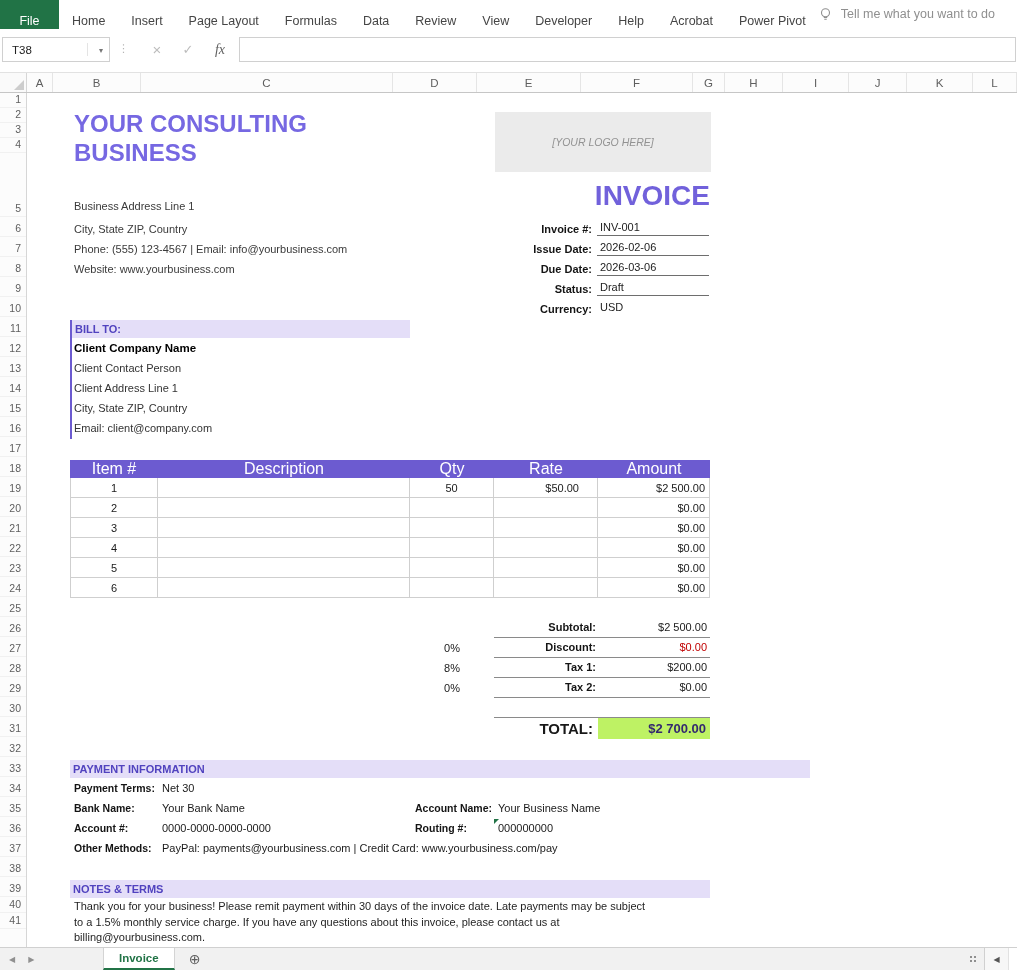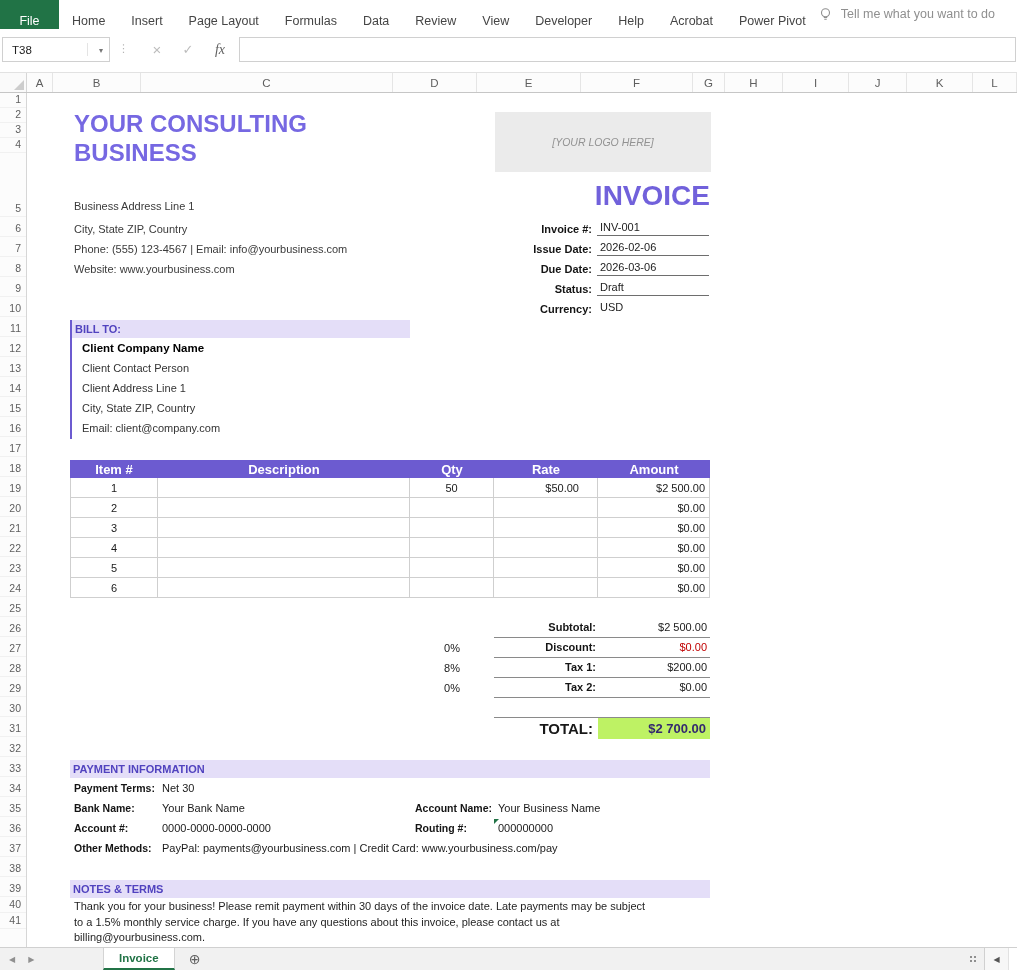--- a/index.html
+++ b/index.html
@@ -54,27 +54,27 @@
   .addr-line:nth-child(1){margin-bottom:3px}
 
   .meta-rows{position:absolute;left:398px;top:125px;width:280px}
   .meta-row{height:20px;display:flex;align-items:flex-end;padding-bottom:2px}
   .meta-label{width:150px;text-align:right;font-weight:700;font-size:11px;color:#141414;margin-right:5px;line-height:14px;white-space:nowrap}
   .meta-value{width:112px;font-size:11px;color:#222;padding-left:3px;line-height:14px;height:16px}
   .meta-row:nth-child(-n+4) .meta-value{border-bottom:1px solid #6e6e6e}
 
   .band{background:#E4DEF8;color:#5143BF;font-weight:700;font-size:11px;line-height:18px;height:18px;padding-left:3px}
   .billto{position:absolute;left:26px;top:227px;width:340px;height:119px;border-left:2px solid #6C5BD0}
-  .client-lines{padding-left:10px}
+  .client-lines{padding-left:2px}
   .client-line{height:20px;line-height:20px;font-size:11px;color:#333;white-space:nowrap}
   .client-line:nth-child(1){font-weight:700;font-size:11.5px;color:#000}
 
   .items-table{position:absolute;left:26px;top:367px;width:640px}
   .it-head{display:flex;height:18px;background:#6C5BD0}
-  .it-hcell{color:#fff;font-weight:700;font-size:13px;display:flex;align-items:center;justify-content:center}
+  .it-hcell{color:#fff;font-weight:400;font-size:16px;display:flex;align-items:center;justify-content:center}
   .it-hcell:nth-child(1){width:88px}.it-hcell:nth-child(2){width:252px}.it-hcell:nth-child(3){width:84px}
   .it-hcell:nth-child(4){width:104px}.it-hcell:nth-child(5){width:112px}
   .it-row{display:flex;height:20px}
   .it-cell{border-right:1px solid #CFCFCF;border-bottom:1px solid #CFCFCF;font-size:11px;color:#1a1a1a;display:flex;align-items:center;background:#fff}
   .it-row .it-cell:first-child{border-left:1px solid #CFCFCF}
   .c-item{width:88px;justify-content:center}
   .c-desc{width:252px;padding-left:4px}
   .c-qty{width:84px;justify-content:center}
   .c-rate{width:104px;justify-content:flex-end;padding-right:18px}
   .c-amt{width:112px;justify-content:flex-end;padding-right:4px}
@@ -85,21 +85,21 @@
   .tot-pair{width:216px;display:flex;border-bottom:1px solid #8a8a8a}
   .tot-label{width:104px;text-align:right;font-weight:700;font-size:11px;color:#141414;line-height:19px;padding-right:2px}
   .tot-value{flex:1;text-align:right;font-size:11px;color:#1a1a1a;line-height:19px;padding-right:3px}
   .tot-row:nth-child(2) .tot-value{color:#C00000}
 
   .gt-topline{position:absolute;left:450px;top:624px;width:216px;height:1px;background:#8a8a8a}
   .grand-total{position:absolute;left:366px;top:625px;width:300px;height:21px;display:flex}
   .gt-label{flex:1;text-align:right;font-weight:700;font-size:15px;color:#181818;line-height:21px;padding-right:5px}
   .gt-value{width:112px;background:#bef264;font-weight:700;font-size:13px;color:#33296E;text-align:right;line-height:21px;padding-right:4px}
 
-  .pay-band{position:absolute;left:26px;top:667px;width:640px}
+  .pay-band{position:absolute;left:26px;top:667px;width:740px}
   .pay-rows{position:absolute;left:26px;top:685px;width:640px}
   .pay-row{position:relative;height:20px}
   .pay-row span{position:absolute;top:0;line-height:20px;white-space:nowrap}
   .p-ll{left:4px;font-weight:700;font-size:10.5px;color:#141414}
   .p-lv{left:92px;font-size:11px;color:#1a1a1a}
   .p-rl{left:345px;font-weight:700;font-size:10.5px;color:#141414}
   .p-rv{left:428px;font-size:11px;color:#1a1a1a}
   .err-tri{position:absolute;left:450px;top:726px;width:0;height:0;border-top:5px solid #217346;border-right:5px solid transparent}
 
   .notes-band{position:absolute;left:26px;top:787px;width:640px}

